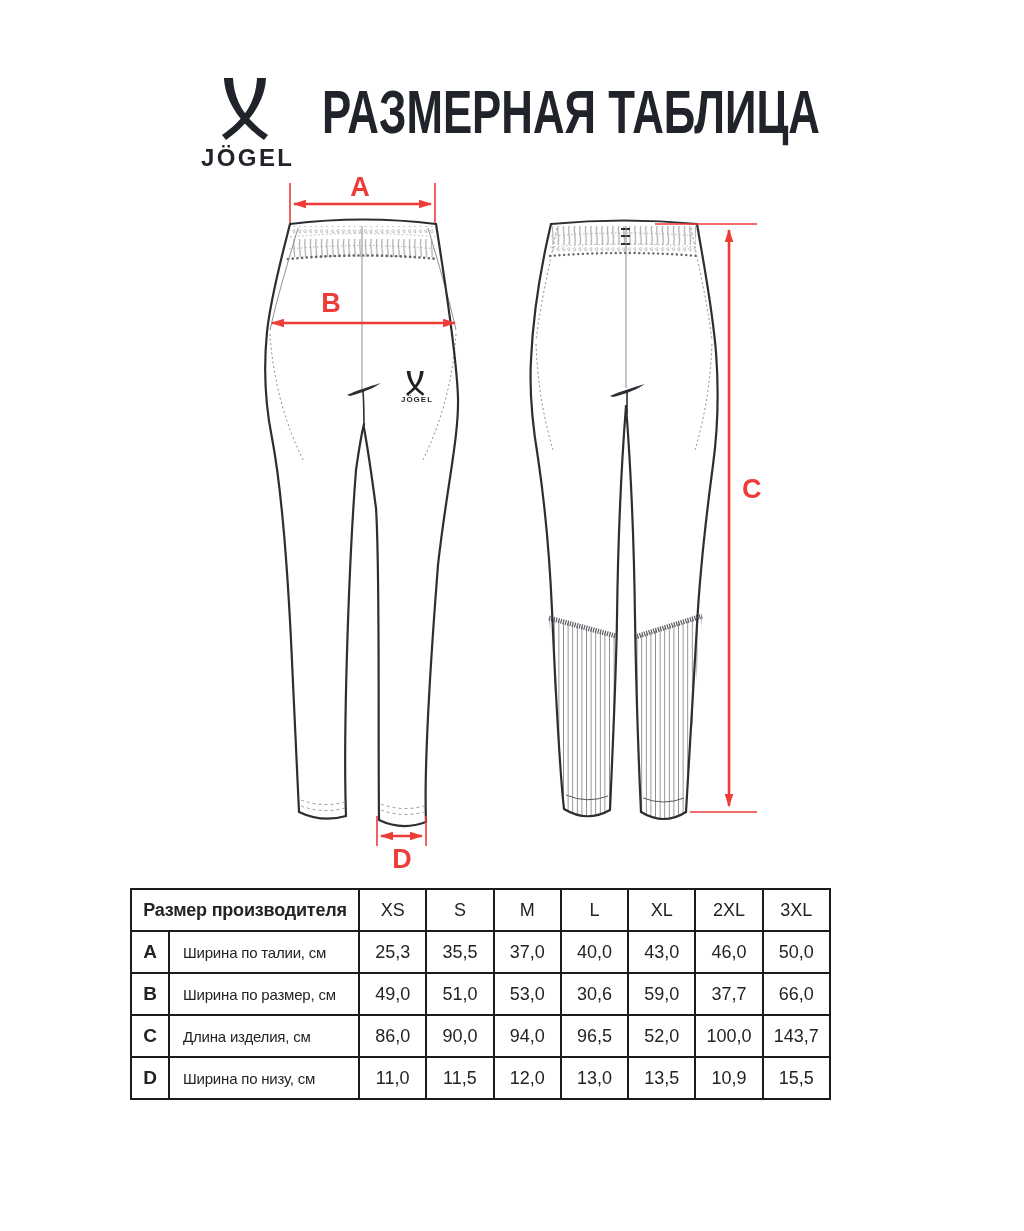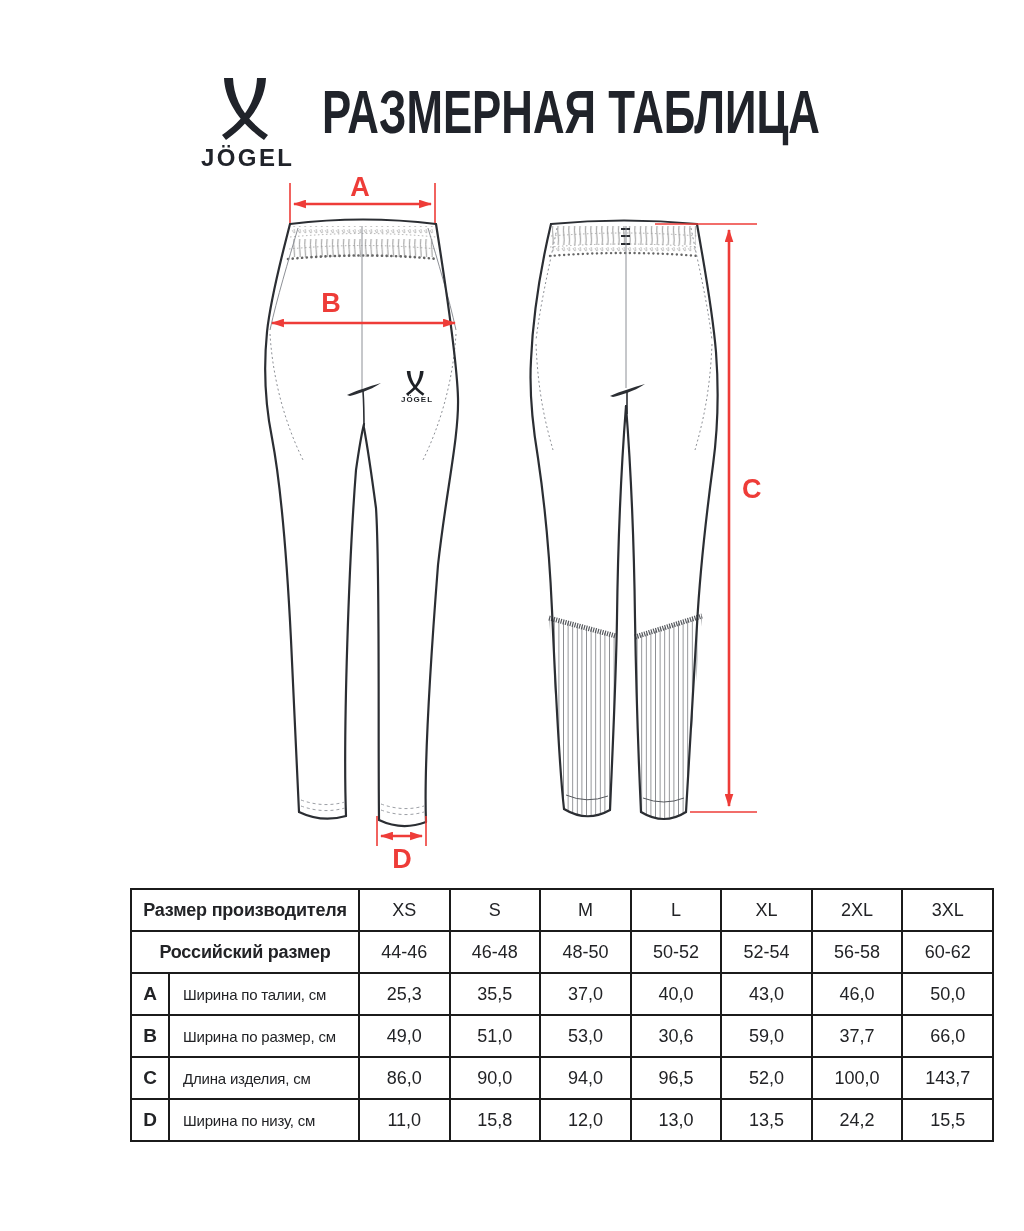--- a/index.html
+++ b/index.html
@@ -9,21 +9,21 @@
     background:#ffffff;
     font-family:"Liberation Sans",sans-serif;
     overflow:hidden;
   }
   .abs{position:absolute;}
   svg text{font-family:"Liberation Sans",sans-serif;}
 
   
   #size-table{
     position:absolute;left:130px;top:888px;
-    width:864px;
+    width:701px;
     border-collapse:collapse;
     table-layout:fixed;
     color:#222326;
   }
   #size-table td{
     border:2px solid #1b1b1b;
     height:40px;
     text-align:center;
     vertical-align:middle;
     font-size:18px;
@@ -212,30 +212,20 @@
       <td class="lbl" colspan="2">Размер производителя</td>
       <td>XS</td>
       <td>S</td>
       <td>M</td>
       <td>L</td>
       <td>XL</td>
       <td>2XL</td>
       <td>3XL</td>
     </tr>
     <tr>
-      <td class="lbl" colspan="2">Российский размер</td>
-      <td>44-46</td>
-      <td>46-48</td>
-      <td>48-50</td>
-      <td>50-52</td>
-      <td>52-54</td>
-      <td>56-58</td>
-      <td>60-62</td>
-    </tr>
-    <tr>
       <td class="letter">A</td>
       <td class="desc">Ширина по талии, см</td>
       <td>25,3</td>
       <td>35,5</td>
       <td>37,0</td>
       <td>40,0</td>
       <td>43,0</td>
       <td>46,0</td>
       <td>50,0</td>
     </tr>
@@ -258,21 +248,21 @@
       <td>94,0</td>
       <td>96,5</td>
       <td>52,0</td>
       <td>100,0</td>
       <td>143,7</td>
     </tr>
     <tr>
       <td class="letter">D</td>
       <td class="desc">Ширина по низу, см</td>
       <td>11,0</td>
-      <td>15,8</td>
+      <td>11,5</td>
       <td>12,0</td>
       <td>13,0</td>
       <td>13,5</td>
-      <td>24,2</td>
+      <td>10,9</td>
       <td>15,5</td>
     </tr>
   </tbody>
 </table>
 
 </body></html>

